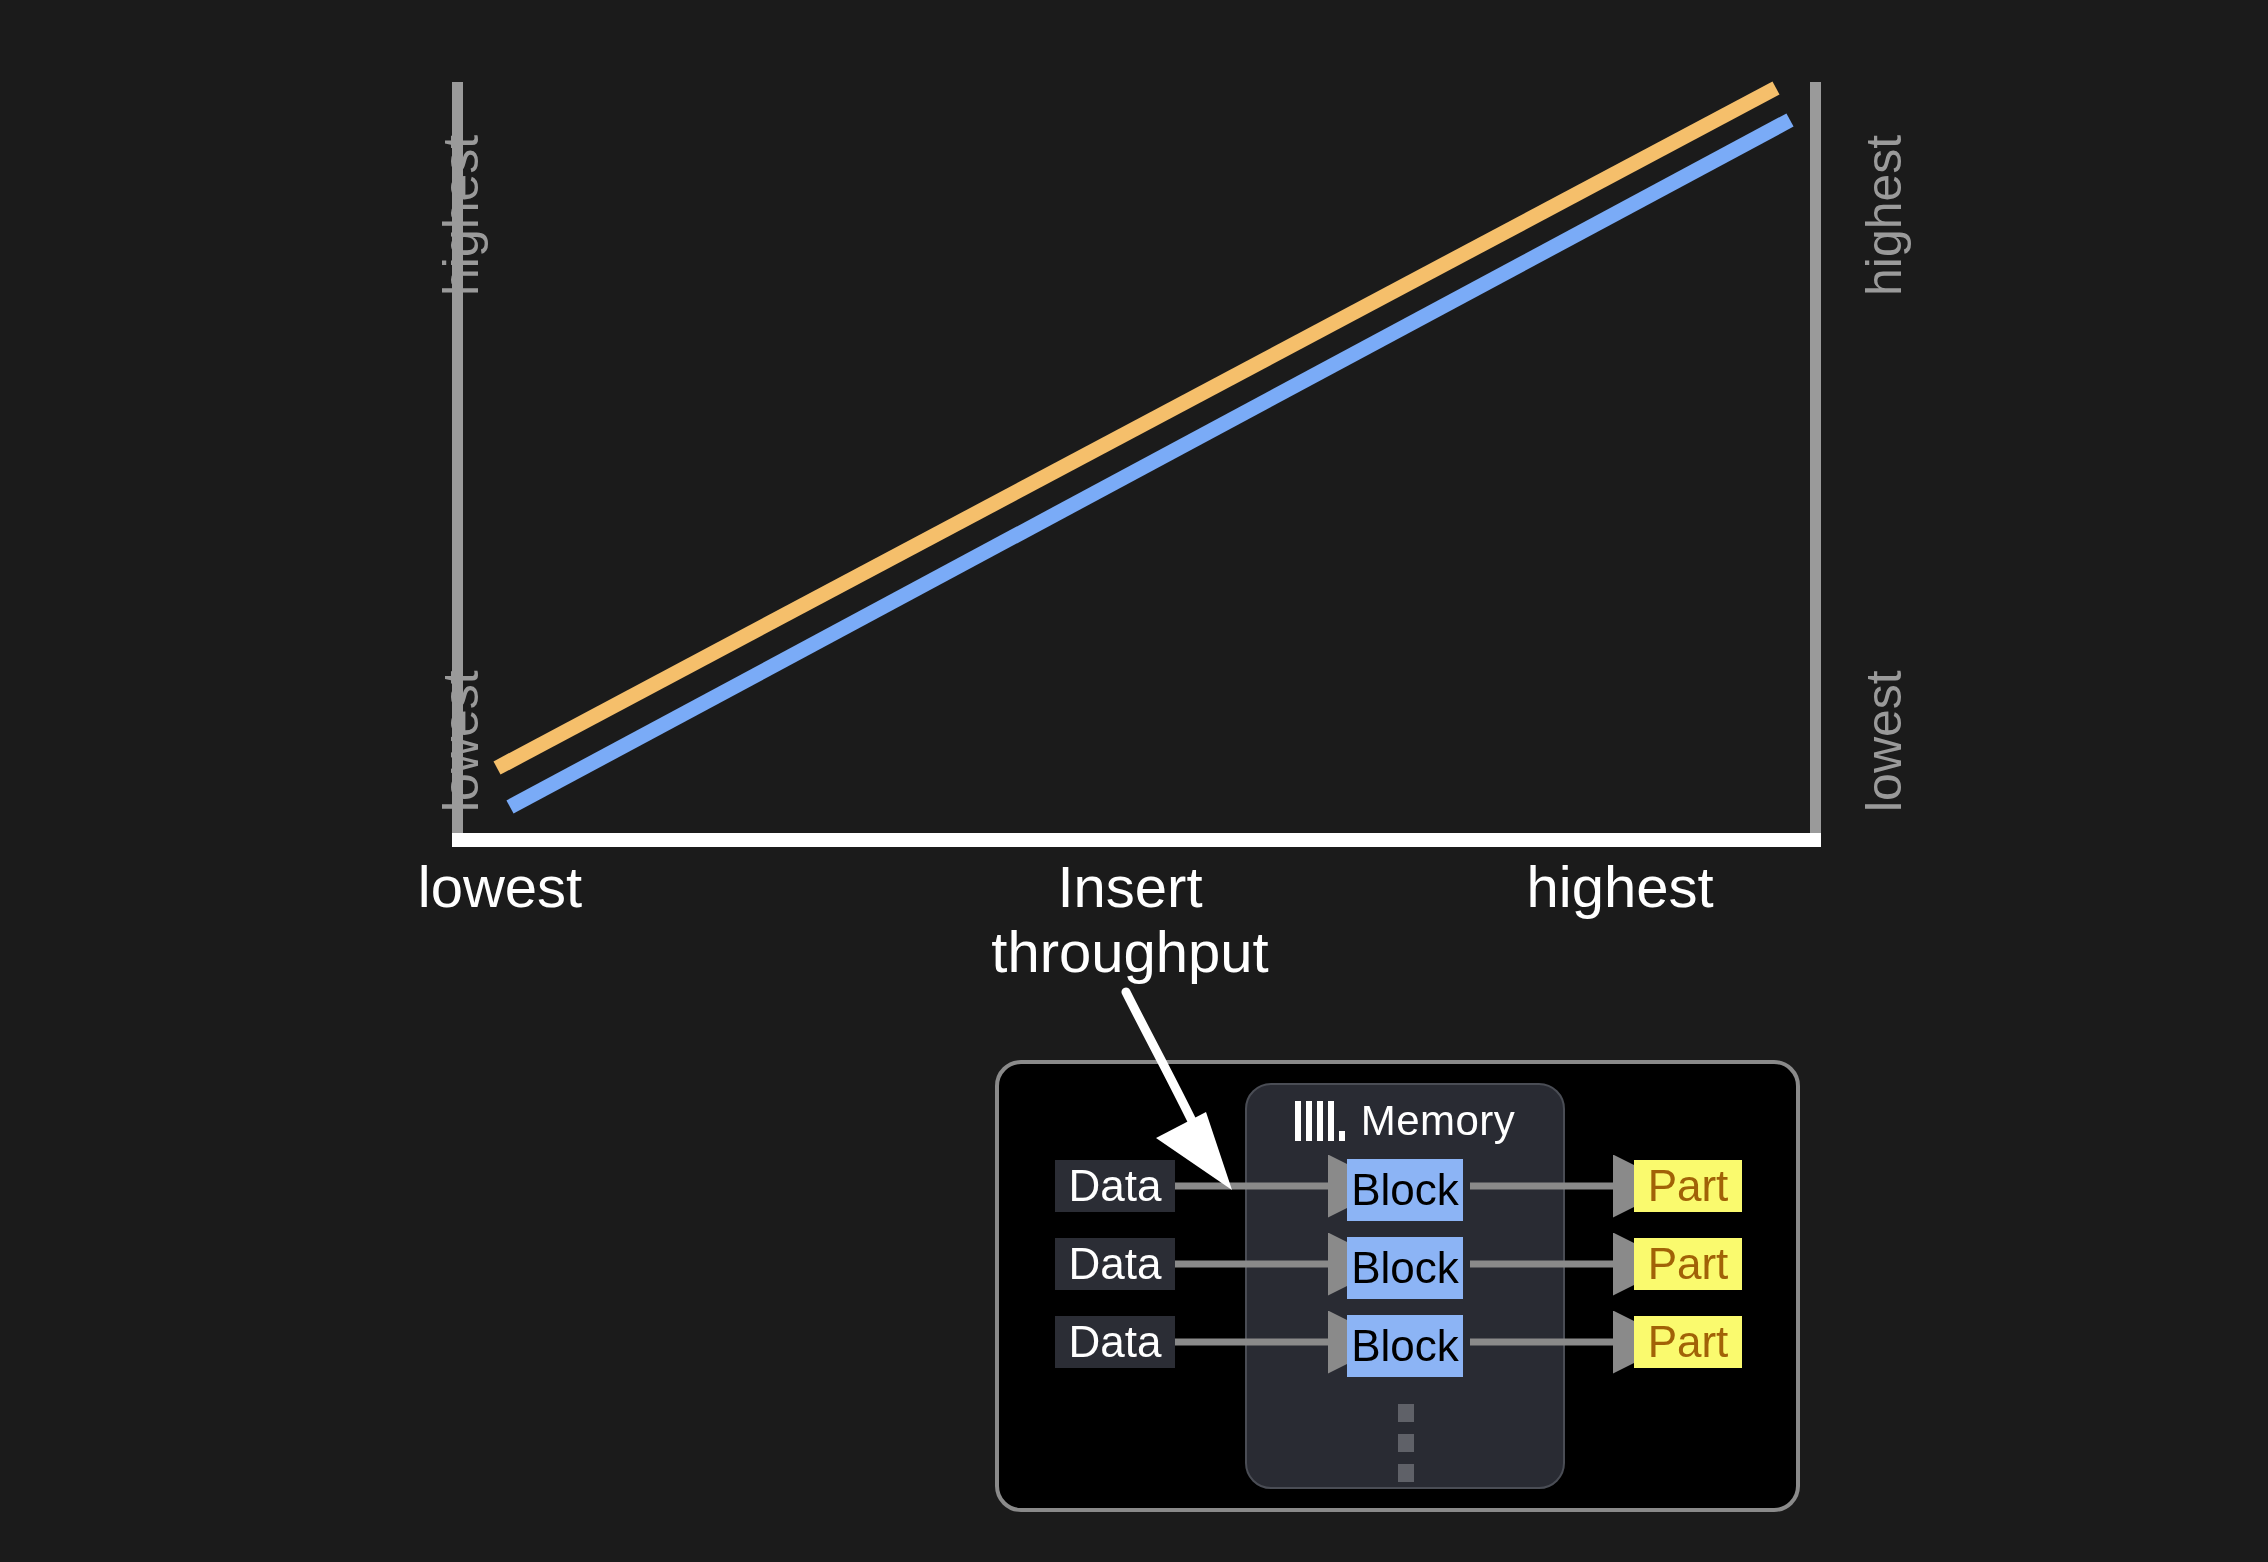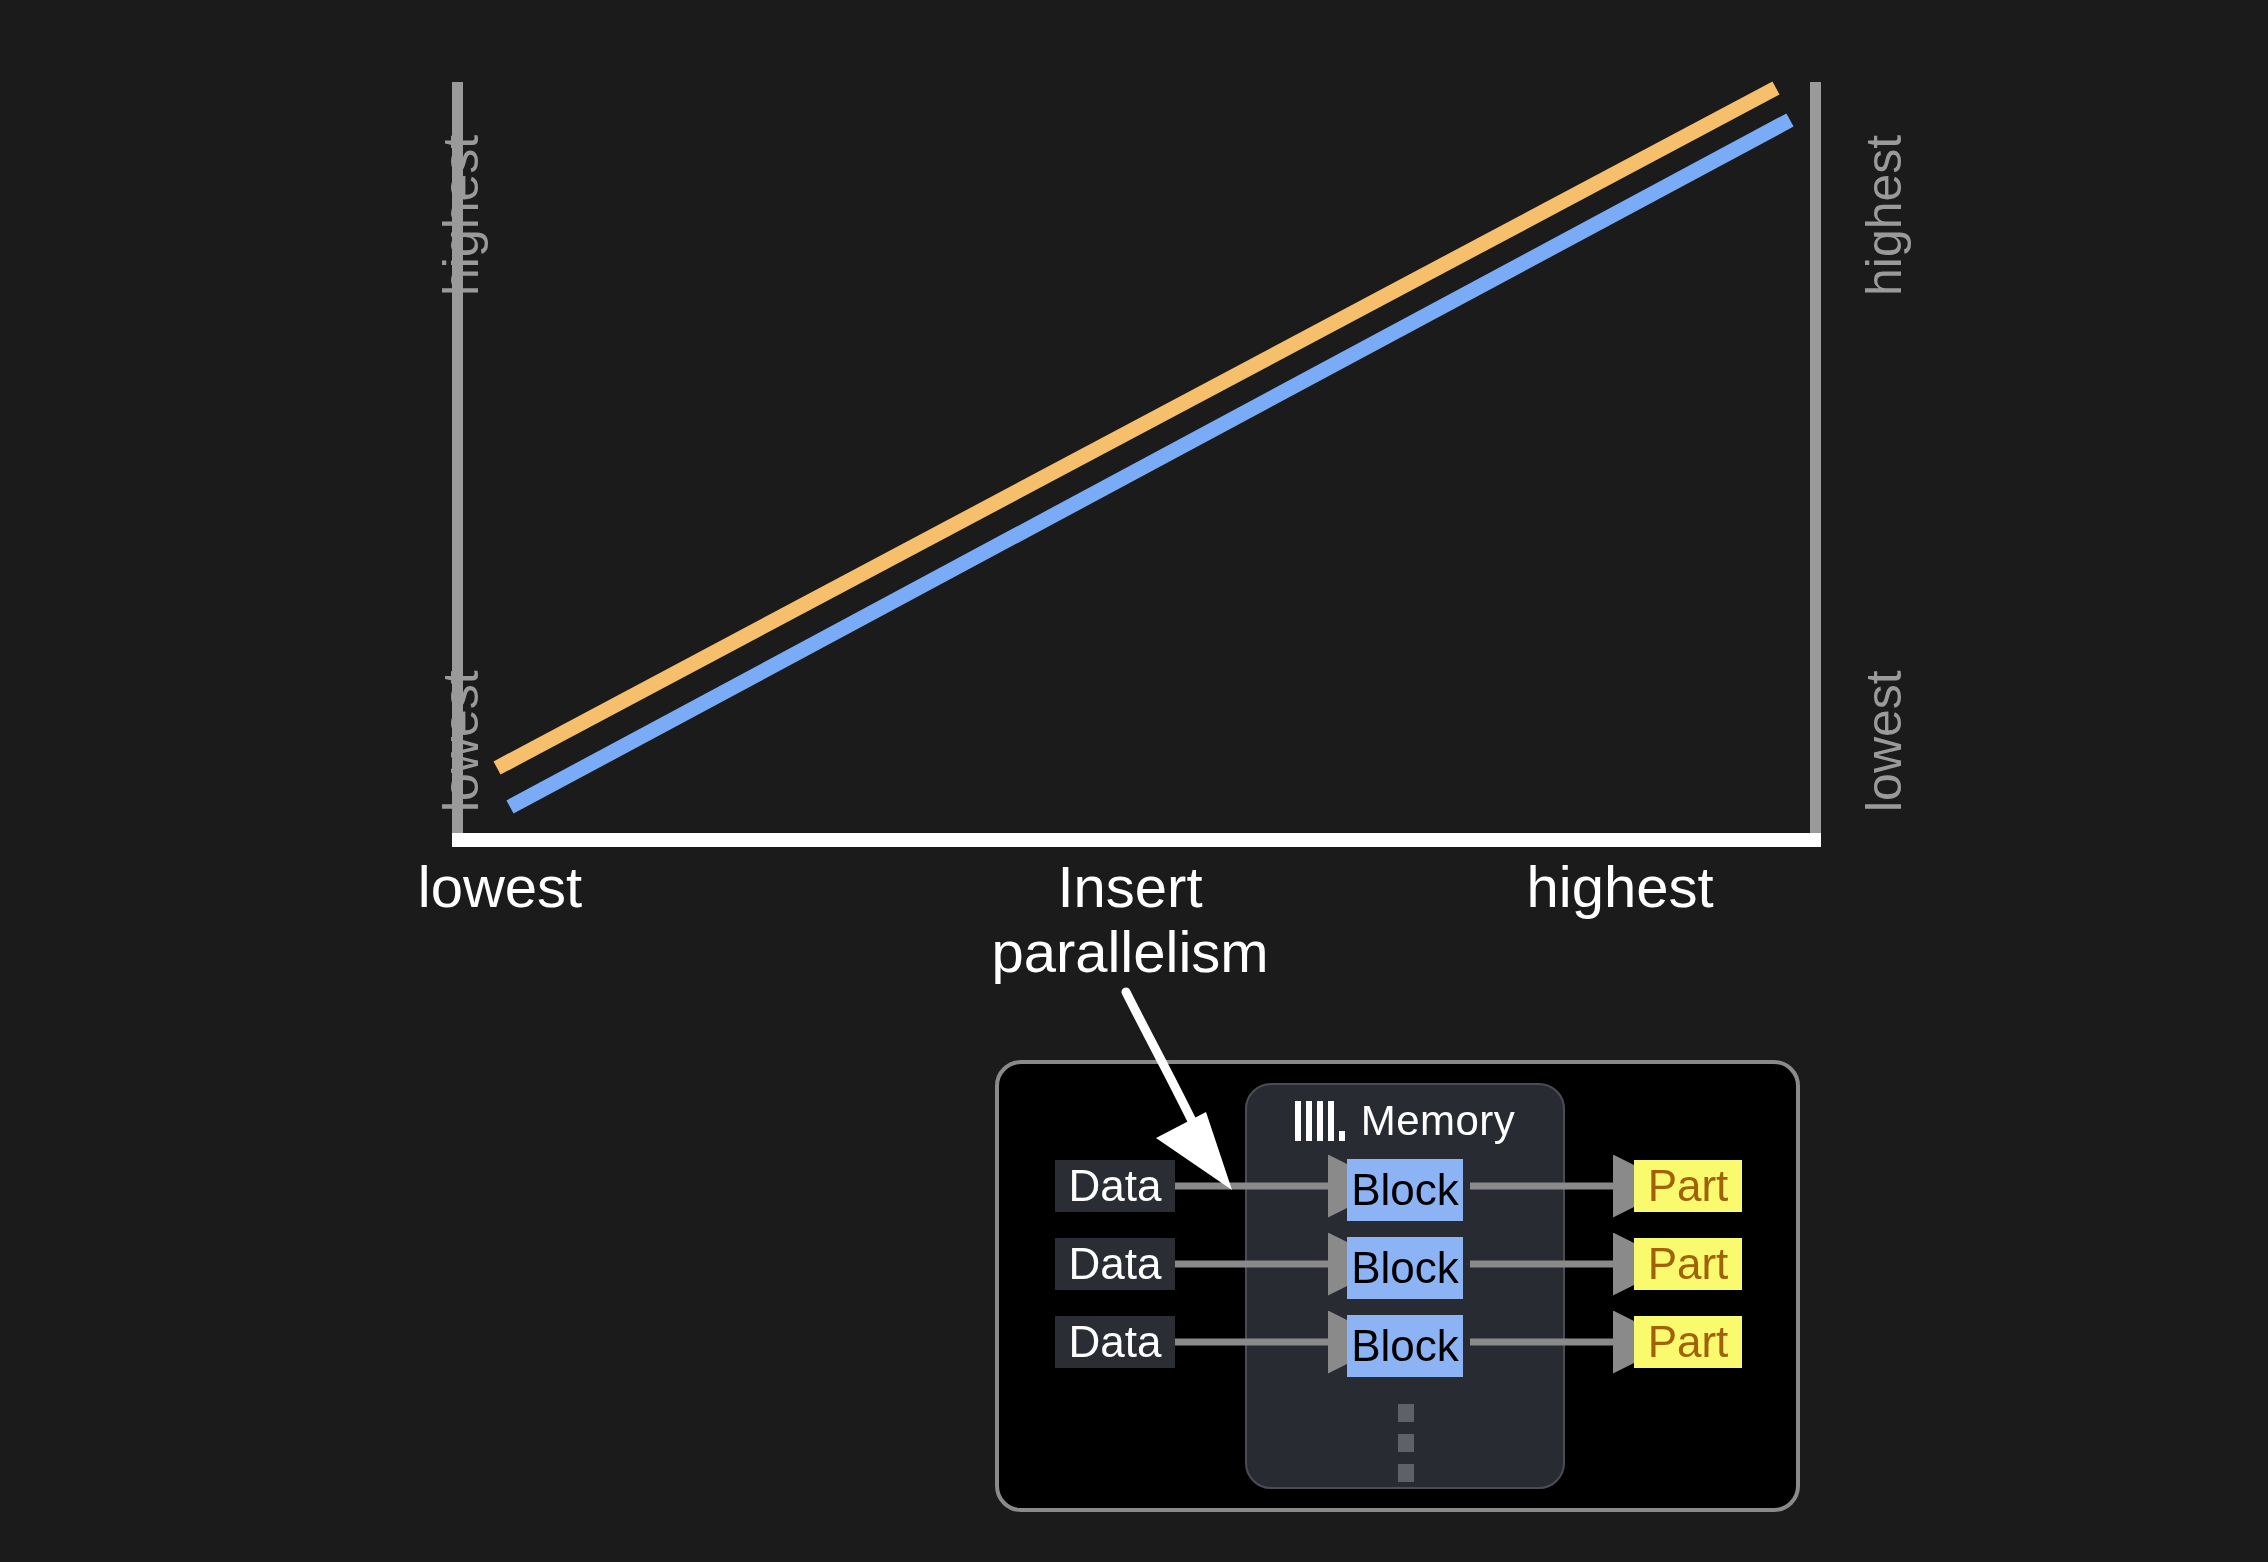--- a/index.html
+++ b/index.html
@@ -208,21 +208,21 @@
   </svg>
 
   <div class="vlabel" id="tick-left-highest">highest</div>
   <div class="vlabel" id="tick-left-lowest">lowest</div>
   <div class="vlabel" id="tick-right-highest">highest</div>
   <div class="vlabel" id="tick-right-lowest">lowest</div>
 
 
   <div class="xlabel" id="xtick-lowest">lowest</div>
   <div class="xlabel" id="xtick-center">Insert
-parallelism</div>
+throughput</div>
   <div class="xlabel" id="xtick-highest">highest</div>
 
 </div>
 
 <div id="diagram-card"></div>
 <div id="server-panel"></div>
 
 <div id="server-header">
   <span id="clickhouse-logo-icon">
     <i></i>

